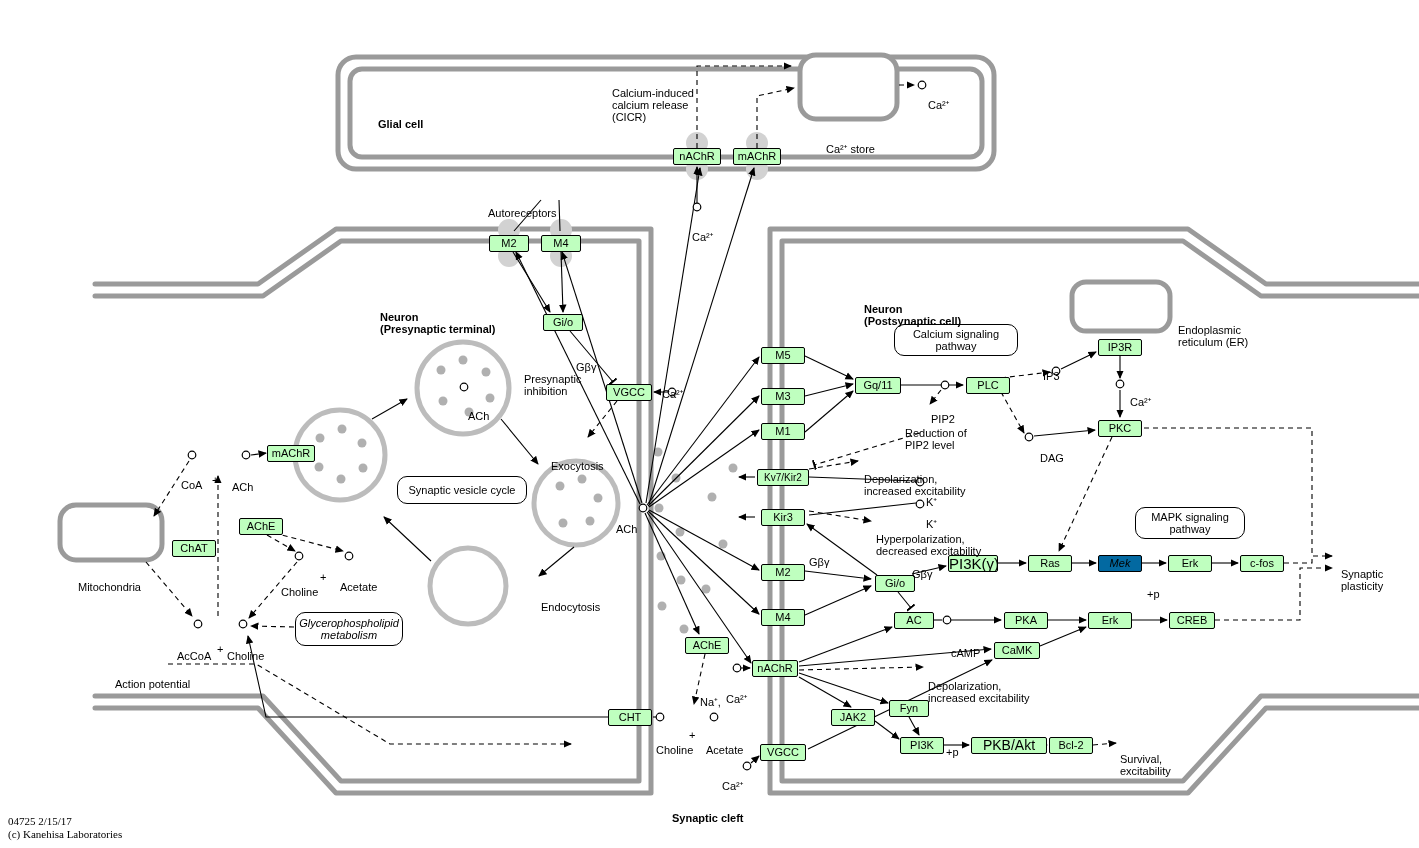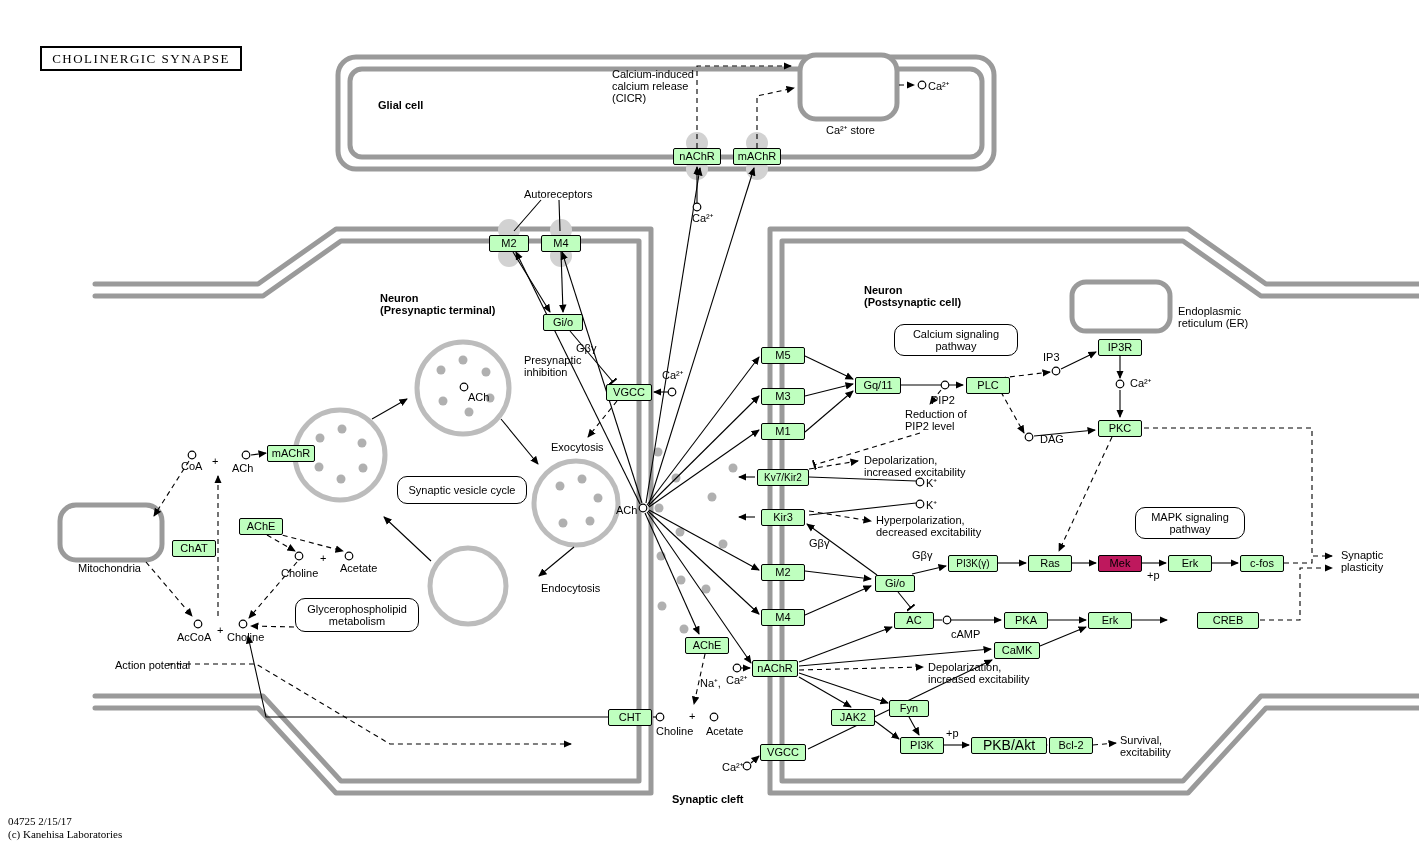--- a/index.html
+++ b/index.html
@@ -2,21 +2,21 @@
 <html><head>
 <meta charset="utf-8">
 <style>
   html,body{margin:0;padding:0;background:#fff;}
   #stage{position:relative;width:1419px;height:848px;background:#fff;overflow:hidden;
          font-family:"Liberation Sans",sans-serif;}
   #diagram-svg{position:absolute;left:0;top:0;}
   .node{position:absolute;border:1px solid #000;box-sizing:border-box;text-align:center;
         font:11px "Liberation Sans",sans-serif;color:#000;border-radius:2px;overflow:hidden;}
   .lbl{position:absolute;font:11px/12px "Liberation Sans",sans-serif;color:#000;
-       white-space:pre-line;}
+       white-space:pre-line;margin-top:19px;}
   .lbl.bold{font-weight:bold;}
   .pbox{position:absolute;border:1.5px solid #000;border-radius:10px;background:#fff;
         box-sizing:border-box;display:flex;align-items:center;justify-content:center;
         text-align:center;font:11px/12px "Liberation Sans",sans-serif;white-space:pre-line;}
   #title-box{position:absolute;left:40px;top:46px;width:202px;height:25px;border:2px solid #000;
         background:#fff;display:flex;align-items:center;justify-content:center;
         font:13px "Liberation Serif",serif;letter-spacing:1.5px;box-sizing:border-box;}
   .footer-line{position:absolute;font:11px "Liberation Serif",serif;color:#000;}
 </style>
 </head>
@@ -224,21 +224,21 @@
         <circle cx="920" cy="482" r="3.8"></circle>
     <circle cx="920" cy="504" r="3.8"></circle>
         <circle cx="922" cy="85" r="3.8"></circle>
     <circle cx="660" cy="717" r="3.8"></circle>
         <circle cx="714" cy="717" r="3.8"></circle>
   </g>
 </svg>
 
 <div id="pboxes-layer">
       <div class="pbox" style="left: 397px; top: 476px; width: 130px; height: 28px;">Synaptic vesicle cycle</div>
-      <div class="pbox" style="left: 295px; top: 598px; width: 124px; height: 34px;">Glycerophospholipid
+      <div class="pbox" style="left: 295px; top: 612px; width: 108px; height: 34px; font-style: italic;">Glycerophospholipid
 metabolism</div>
       <div class="pbox" style="left: 894px; top: 324px; width: 124px; height: 32px;">Calcium signaling
 pathway</div>
       <div class="pbox" style="left: 1135px; top: 507px; width: 110px; height: 32px;">MAPK signaling
 pathway</div>
     </div>
 <div id="nodes-layer">
       <div class="node" style="left: 673px; top: 147.5px; width: 48px; height: 17px; line-height: 15px; background: rgb(191, 255, 191); border-color: rgb(0, 0, 0);">nAChR</div>
       <div class="node" style="left: 733px; top: 147.5px; width: 48px; height: 17px; line-height: 15px; background: rgb(191, 255, 191); border-color: rgb(0, 0, 0);">mAChR</div>
       <div class="node" style="left: 489px; top: 234.5px; width: 40px; height: 17px; line-height: 15px; background: rgb(191, 255, 191); border-color: rgb(0, 0, 0);">M2</div>
@@ -256,45 +256,45 @@
       <div class="node" style="left: 757px; top: 468.5px; width: 52px; height: 17px; line-height: 15px; background: rgb(191, 255, 191); border-color: rgb(0, 0, 0); font-size: 10px;">Kv7/Kir2</div>
       <div class="node" style="left: 761px; top: 508.5px; width: 44px; height: 17px; line-height: 15px; background: rgb(191, 255, 191); border-color: rgb(0, 0, 0);">Kir3</div>
       <div class="node" style="left: 761px; top: 563.5px; width: 44px; height: 17px; line-height: 15px; background: rgb(191, 255, 191); border-color: rgb(0, 0, 0);">M2</div>
       <div class="node" style="left: 761px; top: 608.5px; width: 44px; height: 17px; line-height: 15px; background: rgb(191, 255, 191); border-color: rgb(0, 0, 0);">M4</div>
       <div class="node" style="left: 752px; top: 659.5px; width: 46px; height: 17px; line-height: 15px; background: rgb(191, 255, 191); border-color: rgb(0, 0, 0);">nAChR</div>
       <div class="node" style="left: 760px; top: 743.5px; width: 46px; height: 17px; line-height: 15px; background: rgb(191, 255, 191); border-color: rgb(0, 0, 0);">VGCC</div>
       <div class="node" style="left: 855px; top: 376.5px; width: 46px; height: 17px; line-height: 15px; background: rgb(191, 255, 191); border-color: rgb(0, 0, 0);">Gq/11</div>
       <div class="node" style="left: 966px; top: 376.5px; width: 44px; height: 17px; line-height: 15px; background: rgb(191, 255, 191); border-color: rgb(0, 0, 0);">PLC</div>
       <div class="node" style="left: 1098px; top: 338.5px; width: 44px; height: 17px; line-height: 15px; background: rgb(191, 255, 191); border-color: rgb(0, 0, 0);">IP3R</div>
       <div class="node" style="left: 1098px; top: 419.5px; width: 44px; height: 17px; line-height: 15px; background: rgb(191, 255, 191); border-color: rgb(0, 0, 0);">PKC</div>
-      <div class="node" style="left: 948px; top: 554.5px; width: 50px; height: 17px; line-height: 15px; background: rgb(191, 255, 191); border-color: rgb(0, 0, 0); font-size: 10px;">PI3K(γ)</div>
+      <div class="node" style="left: 948px; top: 554.5px; width: 50px; height: 17px; line-height: 15px; background: rgb(191, 255, 191); border-color: rgb(0, 0, 0); font-size: 15px;">PI3K(γ)</div>
       <div class="node" style="left: 1028px; top: 554.5px; width: 44px; height: 17px; line-height: 15px; background: rgb(191, 255, 191); border-color: rgb(0, 0, 0);">Ras</div>
-      <div class="node" style="left: 1098px; top: 554.5px; width: 44px; height: 17px; line-height: 15px; background: #be185d; border-color: rgb(0, 0, 0);">Mek</div>
+      <div class="node" style="left: 1098px; top: 554.5px; width: 44px; height: 17px; line-height: 15px; background: #0369a1; border-color: rgb(0, 0, 0); font-style: italic;">Mek</div>
       <div class="node" style="left: 1168px; top: 554.5px; width: 44px; height: 17px; line-height: 15px; background: rgb(191, 255, 191); border-color: rgb(0, 0, 0);">Erk</div>
       <div class="node" style="left: 1240px; top: 554.5px; width: 44px; height: 17px; line-height: 15px; background: rgb(191, 255, 191); border-color: rgb(0, 0, 0);">c-fos</div>
       <div class="node" style="left: 875px; top: 574.5px; width: 40px; height: 17px; line-height: 15px; background: rgb(191, 255, 191); border-color: rgb(0, 0, 0);">Gi/o</div>
       <div class="node" style="left: 894px; top: 611.5px; width: 40px; height: 17px; line-height: 15px; background: rgb(191, 255, 191); border-color: rgb(0, 0, 0);">AC</div>
       <div class="node" style="left: 1004px; top: 611.5px; width: 44px; height: 17px; line-height: 15px; background: rgb(191, 255, 191); border-color: rgb(0, 0, 0);">PKA</div>
       <div class="node" style="left: 1088px; top: 611.5px; width: 44px; height: 17px; line-height: 15px; background: rgb(191, 255, 191); border-color: rgb(0, 0, 0);">Erk</div>
-      <div class="node" style="left: 1169px; top: 611.5px; width: 62px; height: 17px; line-height: 15px; background: rgb(191, 255, 191); border-color: rgb(0, 0, 0); margin-left: 28px;">CREB</div>
+      <div class="node" style="left: 1169px; top: 611.5px; width: 46px; height: 17px; line-height: 15px; background: rgb(191, 255, 191); border-color: rgb(0, 0, 0);">CREB</div>
       <div class="node" style="left: 994px; top: 641.5px; width: 46px; height: 17px; line-height: 15px; background: rgb(191, 255, 191); border-color: rgb(0, 0, 0);">CaMK</div>
       <div class="node" style="left: 831px; top: 708.5px; width: 44px; height: 17px; line-height: 15px; background: rgb(191, 255, 191); border-color: rgb(0, 0, 0);">JAK2</div>
       <div class="node" style="left: 889px; top: 699.5px; width: 40px; height: 17px; line-height: 15px; background: rgb(191, 255, 191); border-color: rgb(0, 0, 0);">Fyn</div>
       <div class="node" style="left: 900px; top: 736.5px; width: 44px; height: 17px; line-height: 15px; background: rgb(191, 255, 191); border-color: rgb(0, 0, 0);">PI3K</div>
       <div class="node" style="left: 971px; top: 736.5px; width: 76px; height: 17px; line-height: 15px; background: rgb(191, 255, 191); border-color: rgb(0, 0, 0); font-size: 14px;">PKB/Akt</div>
       <div class="node" style="left: 1049px; top: 736.5px; width: 44px; height: 17px; line-height: 15px; background: rgb(191, 255, 191); border-color: rgb(0, 0, 0);">Bcl-2</div>
     </div>
 <div id="labels-layer">
       <div class="lbl bold" style="left: 378px; top: 99px; text-align: right;">Glial cell</div>
       <div class="lbl" style="left: 612px; top: 68px;">Calcium-induced
 calcium release
 (CICR)</div>
       <div class="lbl" style="left: 928px; top: 80px;">Ca²⁺</div>
       <div class="lbl" style="left: 826px; top: 124px;">Ca²⁺ store</div>
-      <div class="lbl" style="left: 524px; top: 188px;">Autoreceptors</div>
+      <div class="lbl" style="left: 488px; top: 188px;">Autoreceptors</div>
       <div class="lbl" style="left: 692px; top: 212px;">Ca²⁺</div>
       <div class="lbl bold" style="left: 380px; top: 292px;">Neuron
 (Presynaptic terminal)</div>
       <div class="lbl" style="left: 524px; top: 354px;">Presynaptic
 inhibition</div>
       <div class="lbl" style="left: 576px; top: 342px;">Gβγ</div>
       <div class="lbl" style="left: 662px; top: 369px;">Ca²⁺</div>
       <div class="lbl" style="left: 468px; top: 391px;">ACh</div>
       <div class="lbl" style="left: 551px; top: 441px;">Exocytosis</div>
       <div class="lbl" style="left: 616px; top: 504px;">ACh</div>
@@ -339,19 +339,16 @@
       <div class="lbl" style="left: 1341px; top: 549px;">Synaptic
 plasticity</div>
       <div class="lbl" style="left: 951px; top: 628px;">cAMP</div>
       <div class="lbl" style="left: 928px; top: 661px;">Depolarization,
 increased excitability</div>
       <div class="lbl" style="left: 946px; top: 727px;">+p</div>
       <div class="lbl" style="left: 1120px; top: 734px;">Survival,
 excitability</div>
     </div>
 
-<div id="title-box">
-  <span>CHOLINERGIC SYNAPSE</span>
-</div>
 <div class="footer-line" style="left:8px;top:815px;">04725 2/15/17</div>
 <div class="footer-line" style="left:8px;top:828px;">(c) Kanehisa Laboratories</div>
 
 </div>
 
 </body></html>

